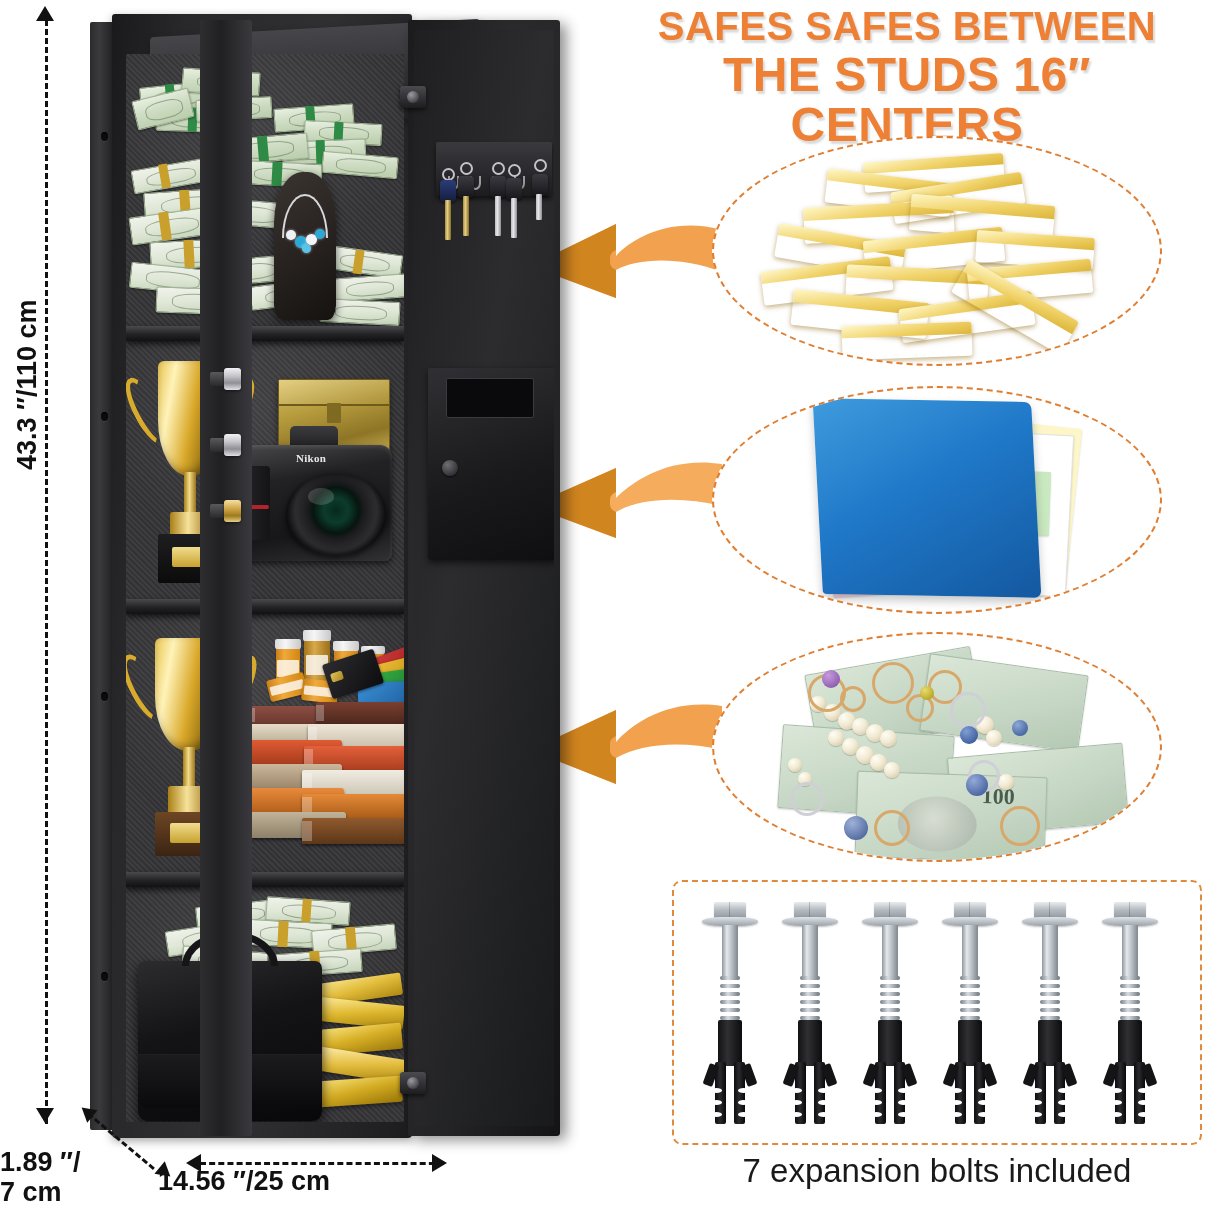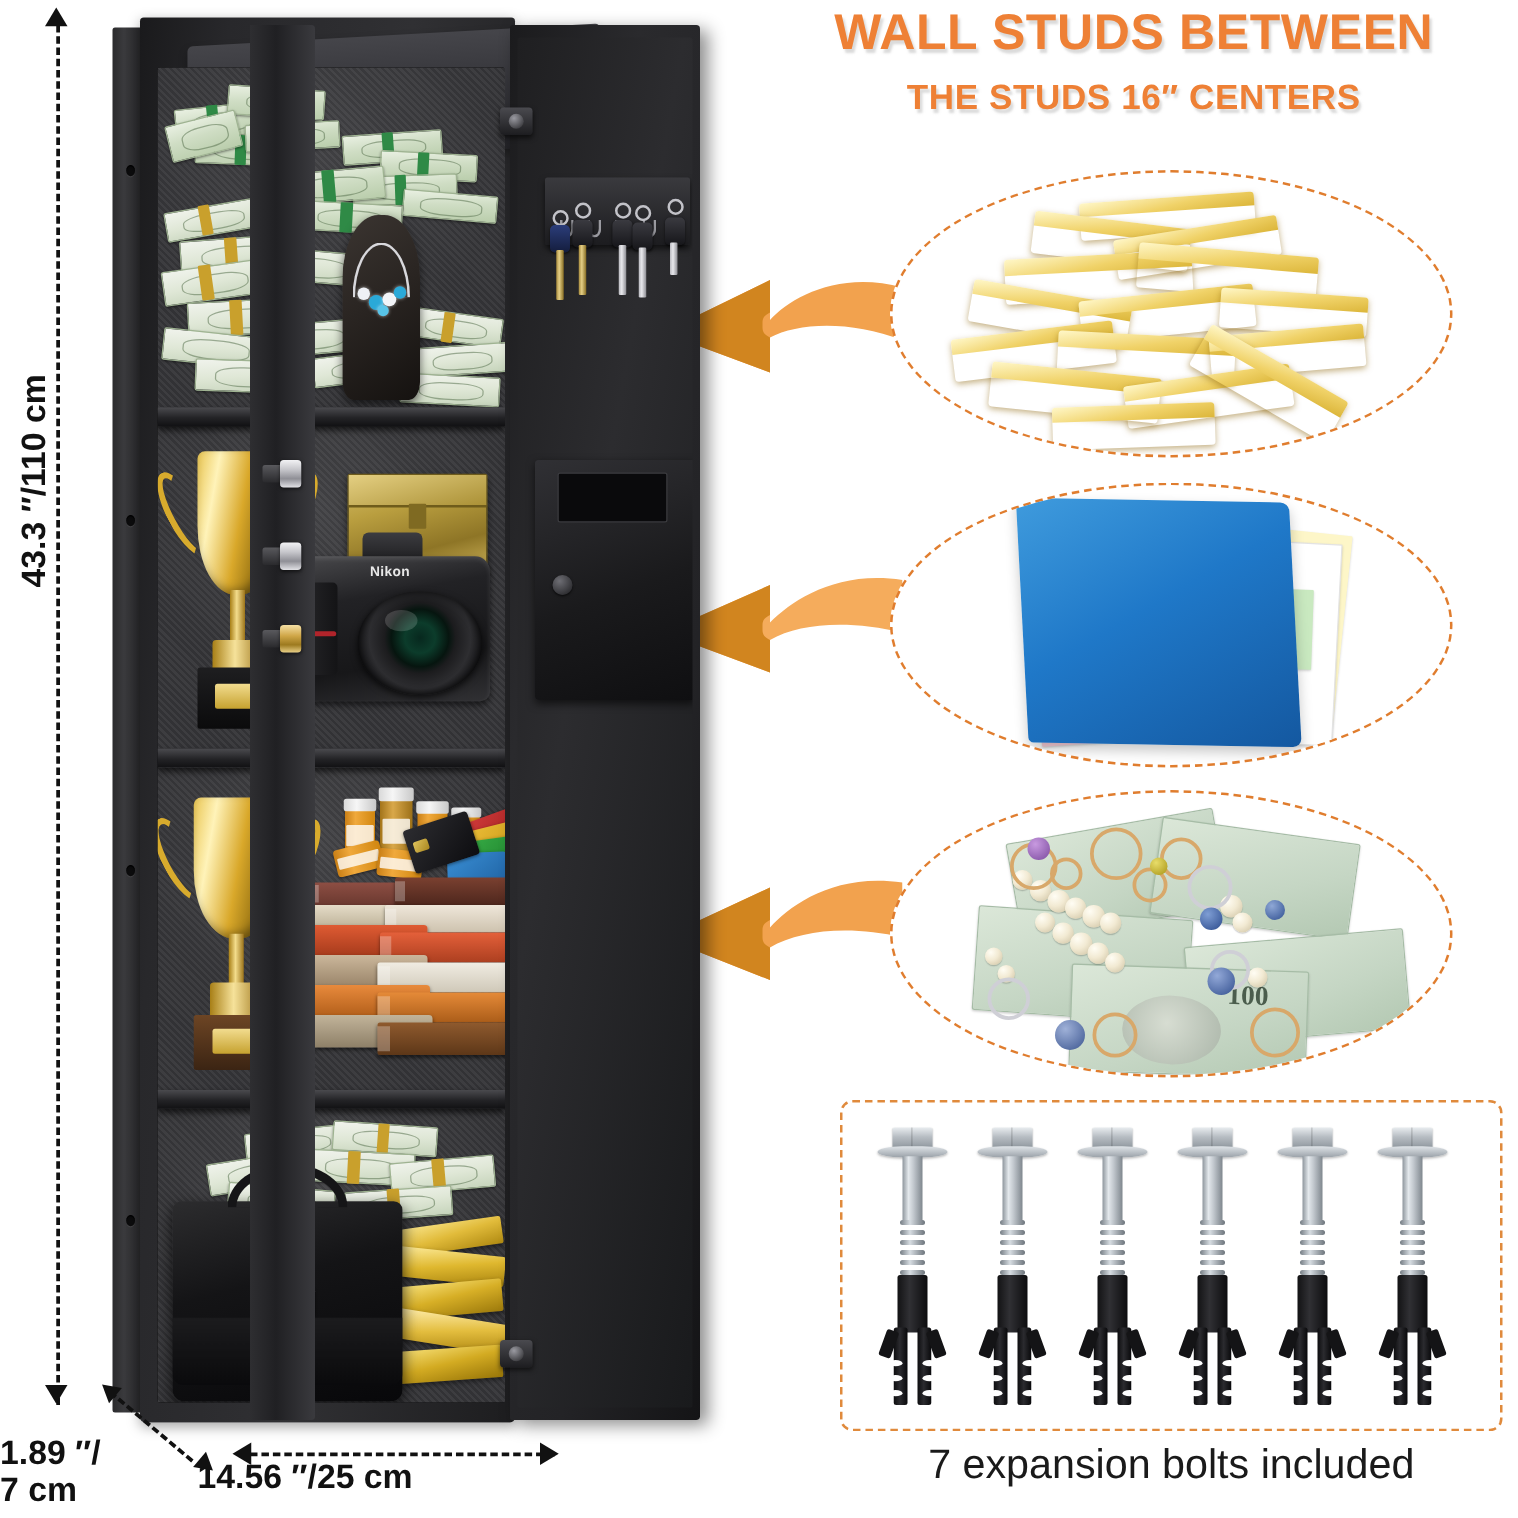--- a/index.html
+++ b/index.html
@@ -6,24 +6,24 @@
   * { margin:0; padding:0; box-sizing:border-box; }
   html,body { width:1214px; height:1214px; background:#ffffff; overflow:hidden;
     font-family:"Liberation Sans", sans-serif; }
   #stage { position:relative; width:1214px; height:1214px; background:#fff; }
 
   
   .headline { position:absolute; left:604px; top:6px; width:606px; text-align:center;
     font-weight:bold; color:#EE8035; letter-spacing:.5px; line-height:1.04;
     text-shadow:2px 3px 2px rgba(150,150,150,.35); }
   .headline .l1 { display:block; font-size:40px; }
-  .headline .l2 { display:block; font-size:28px; margin-top:15px; }
-
-  
-  .safe-wrap { position:absolute; left:60px; top:14px; width:560px; height:1130px; }
+  .headline .l2 { display:block; font-size:48px; margin-top:2px; }
+
+  
+  .safe-wrap { position:absolute; left:60px; top:14px; width:560px; height:1130px;font-family:Liberation Serif, serif; }
 
   .flange { position:absolute; left:30px; top:8px; width:26px; height:1108px;
     background:linear-gradient(90deg,#2b2b2d 0%,#3a3a3d 35%,#232325 100%);
     border-radius:2px; }
   .flange .hole { position:absolute; left:11px; width:7px; height:9px; border-radius:50%;
     background:#0c0c0d; box-shadow:inset 0 1px 1px #000, 0 1px 0 rgba(255,255,255,.08); }
 
   .body-shell { position:absolute; left:52px; top:0px; width:300px; height:1124px;
     background:linear-gradient(95deg,#1a1a1c 0%,#28282b 18%,#303033 55%,#1d1d1f 100%);
     border-radius:3px 3px 4px 4px;
@@ -313,21 +313,21 @@
 
   .bolt-caption { position:absolute; left:660px; top:1152px; width:554px;
     text-align:center; font-size:33px; color:#1a1a1a; }
 </style>
 </head>
 <body>
 
 <div id="stage">
 
   <div class="headline">
-    <span class="l1">WALL STUDS BETWEEN</span>
+    <span class="l1">SAFES SAFES BETWEEN</span>
     <span class="l2">THE STUDS 16″ CENTERS</span>
   </div>
 
   <div class="safe-wrap">
 
     <div class="flange">
       <div class="hole" style="top:110px"></div>
       <div class="hole" style="top:390px"></div>
       <div class="hole" style="top:670px"></div>
       <div class="hole" style="top:950px"></div>

